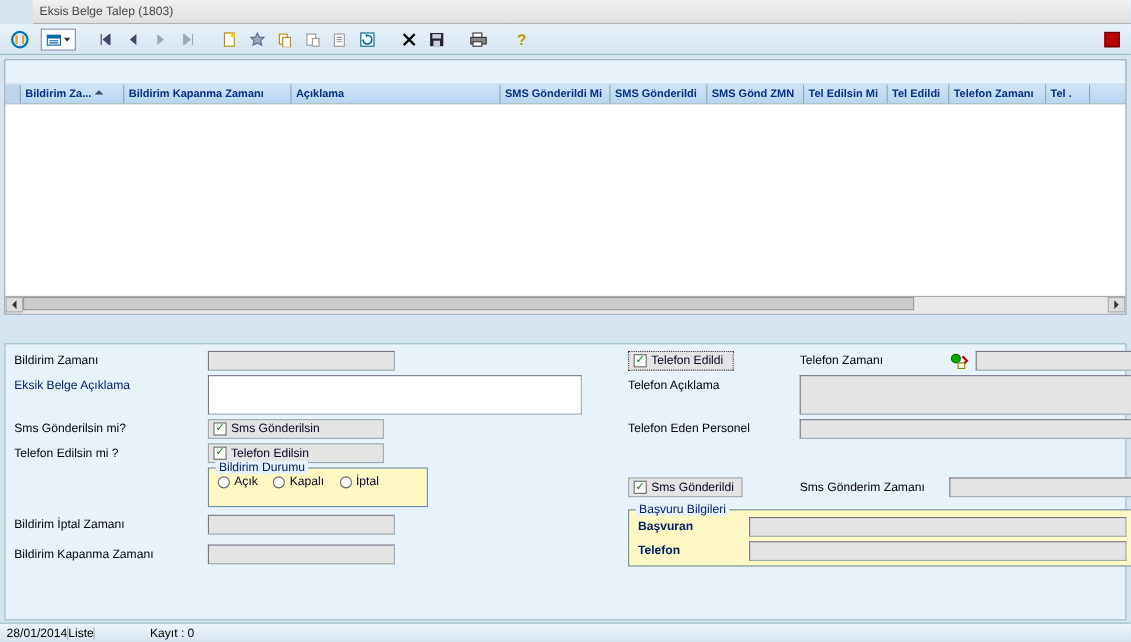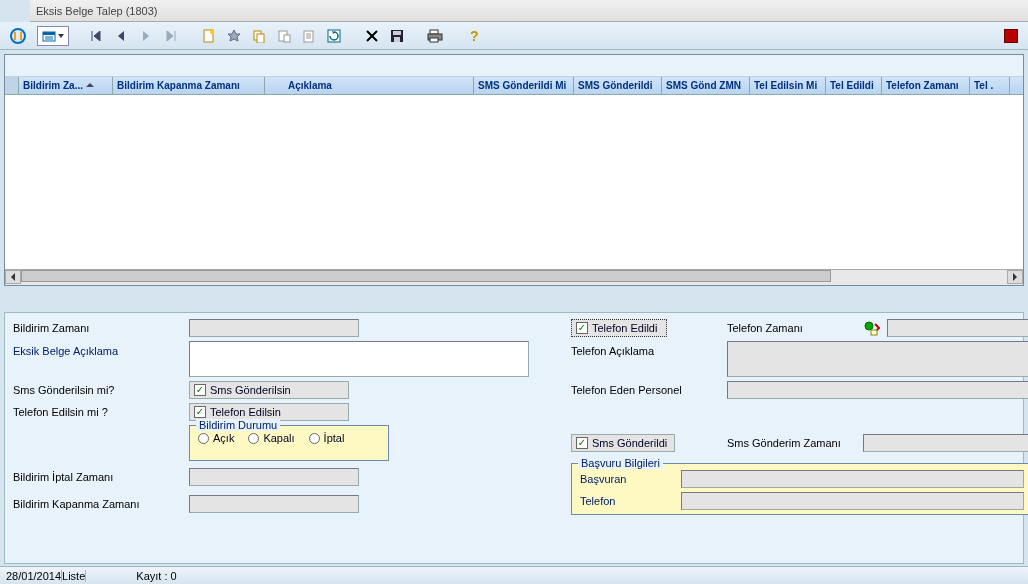--- a/index.html
+++ b/index.html
@@ -279,21 +279,21 @@
 </div>
 
 <div class="grid-wrap">
   <div class="grid-top-band"></div>
   <div class="grid-header" id="grid-header">
     <div class="gh-lead"></div>
   <div class="gh-cell" style="width: 94px;">Bildirim Za...<span>&nbsp;<svg width="8" height="8" style="display:inline">
             <path d="M0 6 L4 2 L8 6 Z" fill="#446"></path>
           </svg></span></div>
       <div class="gh-cell" style="width: 152px;">Bildirim Kapanma Zamanı</div>
-      <div class="gh-cell" style="width: 190px; margin-left: 19px;">Açıklama</div>
+      <div class="gh-cell" style="width: 190px;">Açıklama</div>
       <div class="gh-cell" style="width: 100px;">SMS Gönderildi Mi</div>
       <div class="gh-cell" style="width: 88px;">SMS Gönderildi</div>
       <div class="gh-cell" style="width: 88px;">SMS Gönd ZMN</div>
       <div class="gh-cell" style="width: 76px;">Tel Edilsin Mi</div>
       <div class="gh-cell" style="width: 56px;">Tel Edildi</div>
       <div class="gh-cell" style="width: 88px;">Telefon Zamanı</div>
       <div class="gh-cell" style="width: 40px;">Tel .</div>
     </div>
   <div class="grid-body"></div>
   <div class="grid-scroll">
@@ -398,21 +398,21 @@
   <div class="inp"></div>
 
   <div class="lbl-black">Bildirim İptal Zamanı</div>
   <div>
       <div class="inp" style="width:170px"></div>
     </div>
   <div></div>
   <div style="grid-column: span 3; grid-row: span 2;">
     <div class="fieldset" style="height:52px;margin-top:-2px;">
       <div class="fieldset-legend">Başvuru Bilgileri</div>
-      <div style="display:grid;grid-template-columns:80px 1fr;gap:4px 21px;align-items:center;">
+      <div style="display:grid;grid-template-columns:80px 1fr;gap:4px 21px;align-items:center;font-weight:bold;">
         <div class="lbl">Başvuran</div>
         <div class="inp"></div>
         <div class="lbl">Telefon</div>
         <div class="inp"></div>
       </div>
     </div>
   </div>
 
   <div class="lbl-black">Bildirim Kapanma Zamanı</div>
   <div>

